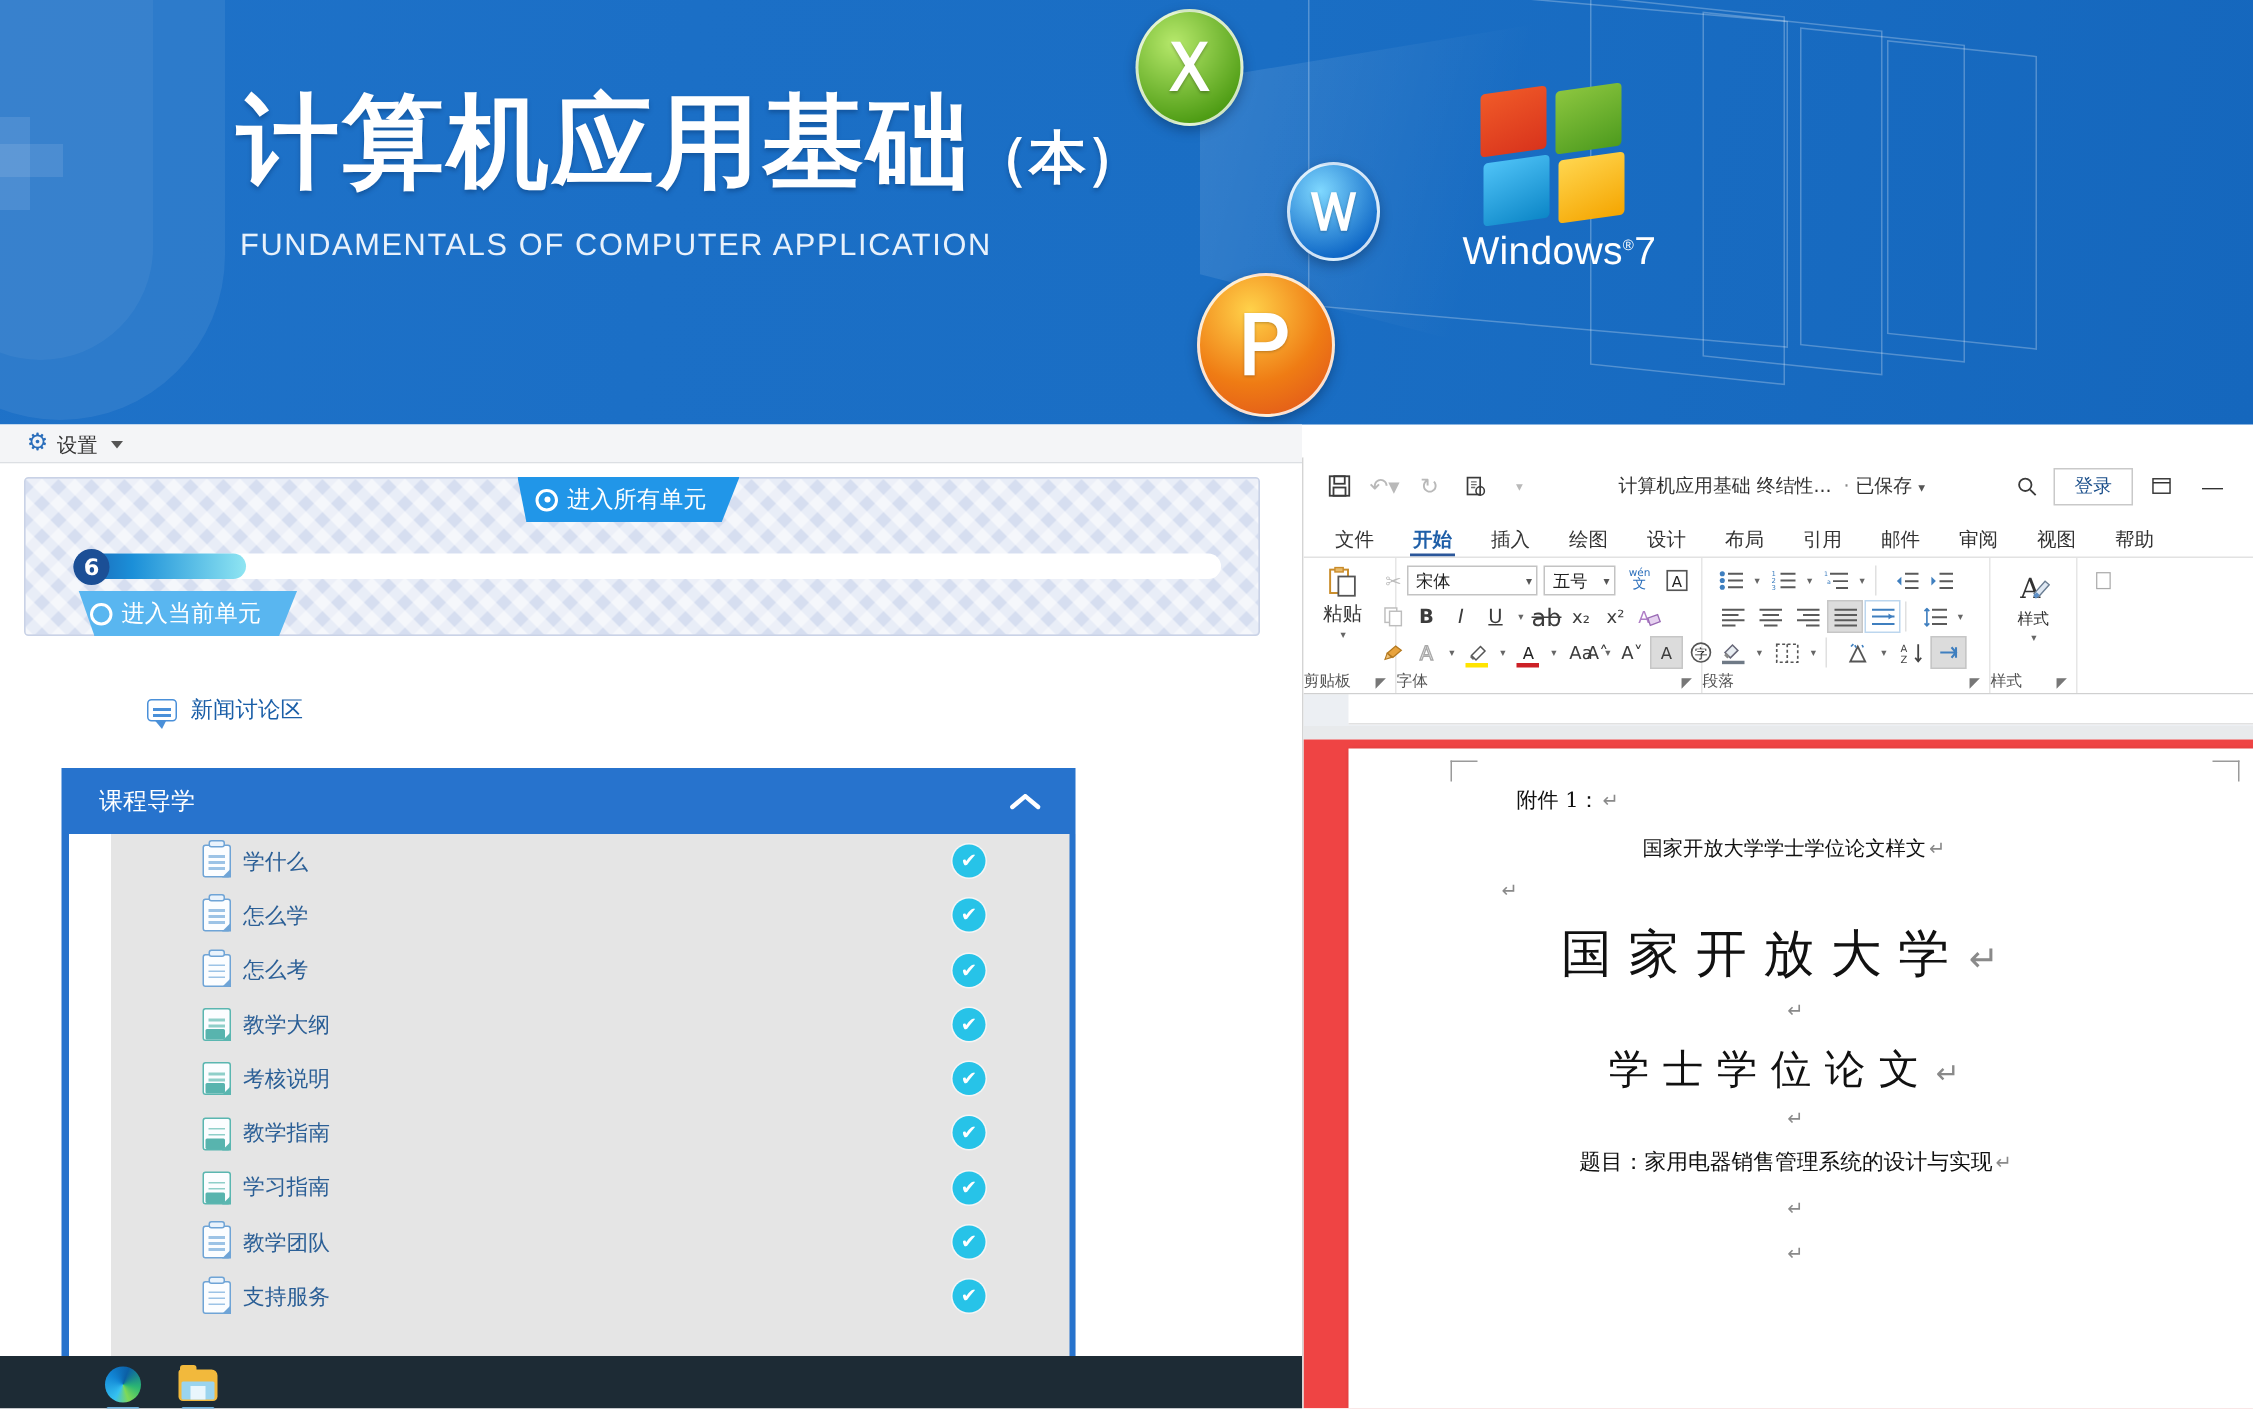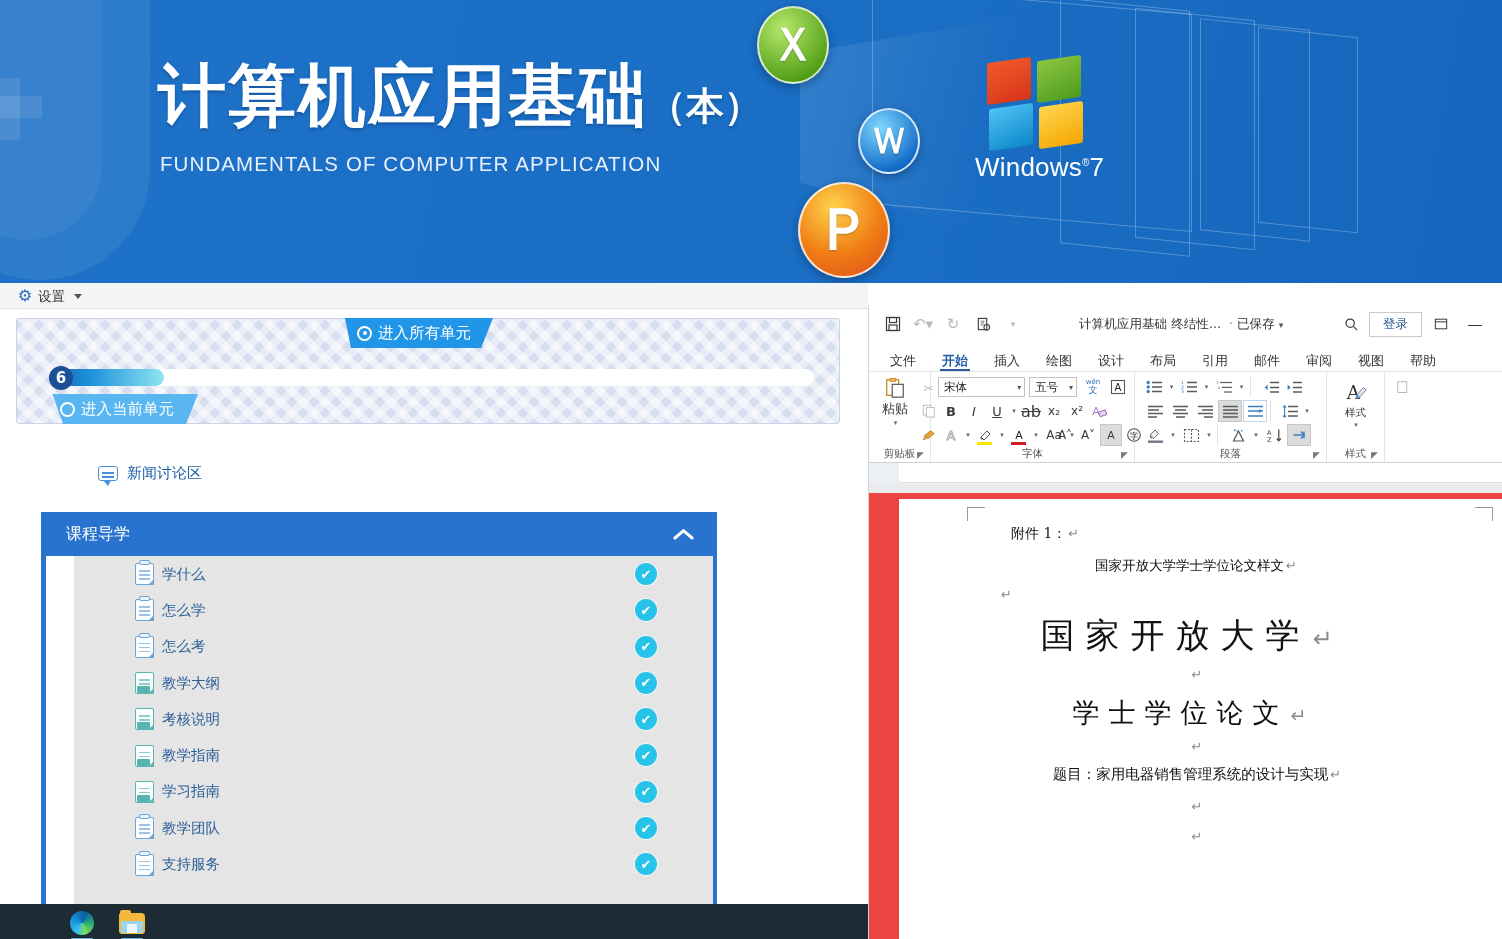--- a/index.html
+++ b/index.html
@@ -272,21 +272,21 @@
     content: ""; position: absolute; left: 11px; right: 11px; bottom: -1px; height: 2.6px; background: #2b579a;
   }
 
   .w-ribbon {
     position: relative; height: 92px; background: #fff;
     border-top: 1px solid #e2e2e2; border-bottom: 1px solid #d0d0d0;
     display: flex; align-items: stretch;
   }
   .rgroup { position: relative; padding: 3px 5px 0; border-right: 1px solid #e6e6e6; }
   .rgroup .glabel {
-    position: absolute; bottom: 1px; left: 0; right: 0; text-align: center;
+    position: absolute; bottom: 1px; left: 0; right: 0; 
     font-size: 10.5px; color: #555; font-family: Liberation Mono, monospace;
   }
   .rgroup .dialog-launcher {
     position: absolute; right: 3px; bottom: 2px; width: 10px; height: 10px;
     color: #777; font-size: 9px; line-height: 10px;
   }
   .rrow { display: flex; align-items: center; gap: 1px; height: 24px; }
   .ricon {
     height: 22px; min-width: 22px; display: flex; align-items: center; justify-content: center;
     font-size: 13px; color: #3c3c3c; font-family: "DejaVu Sans", sans-serif; position: relative;

